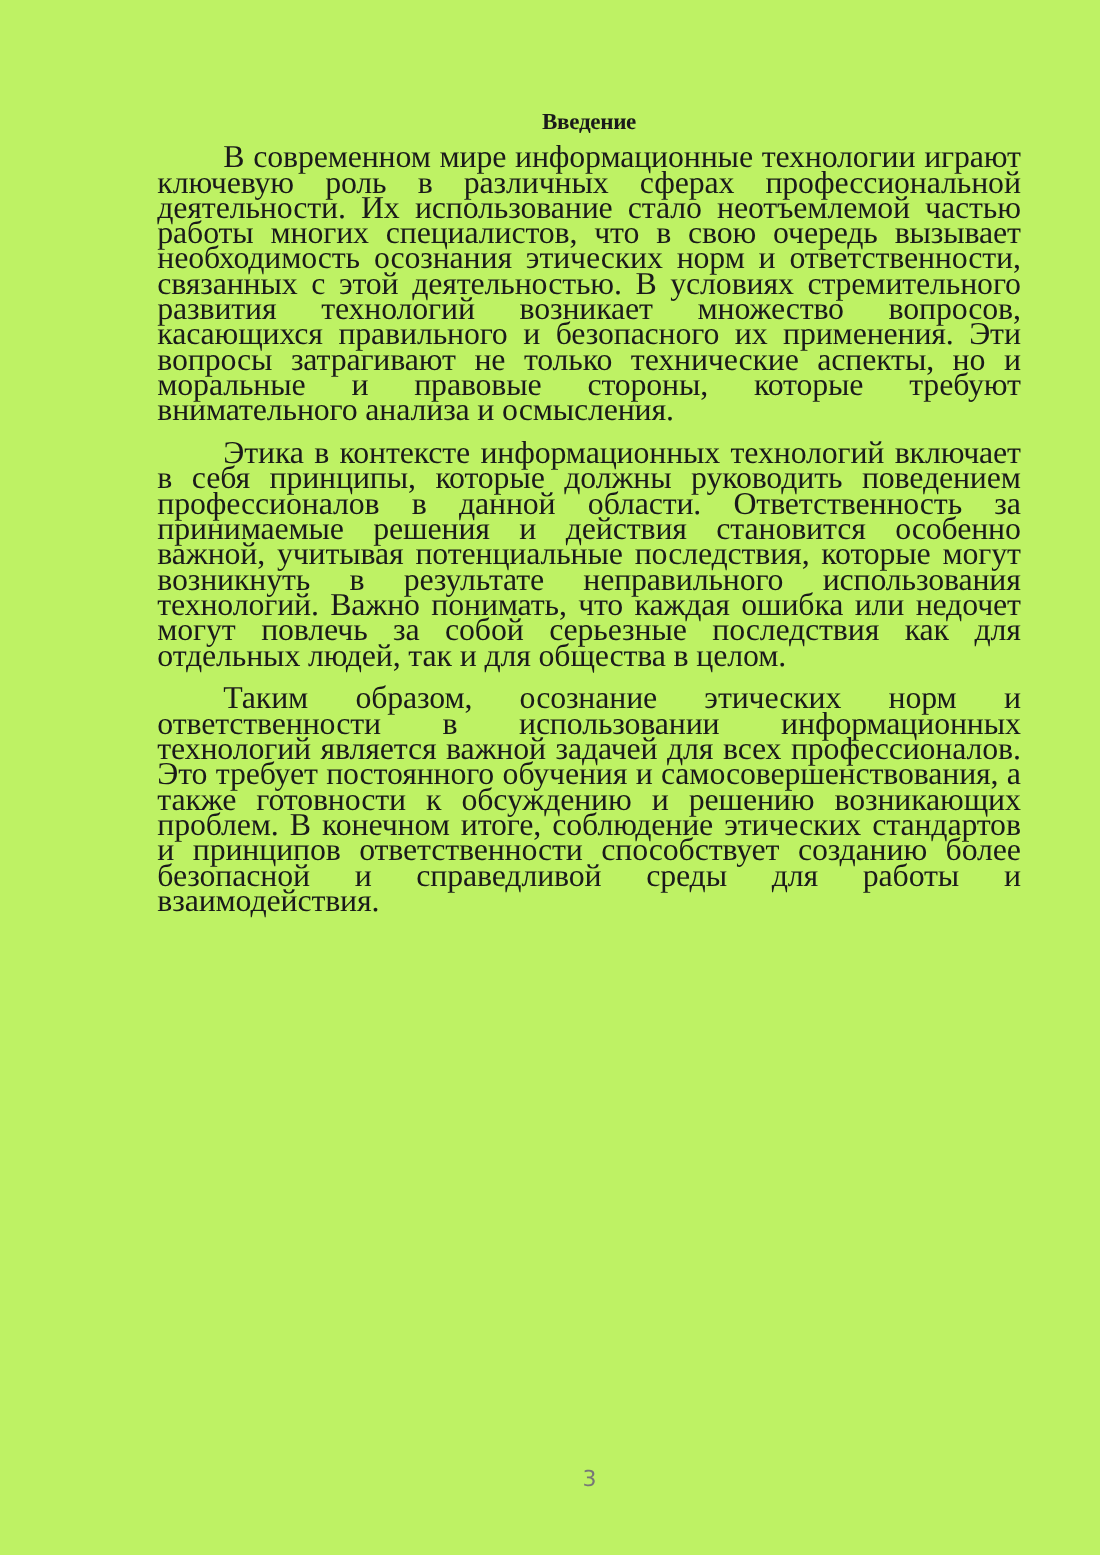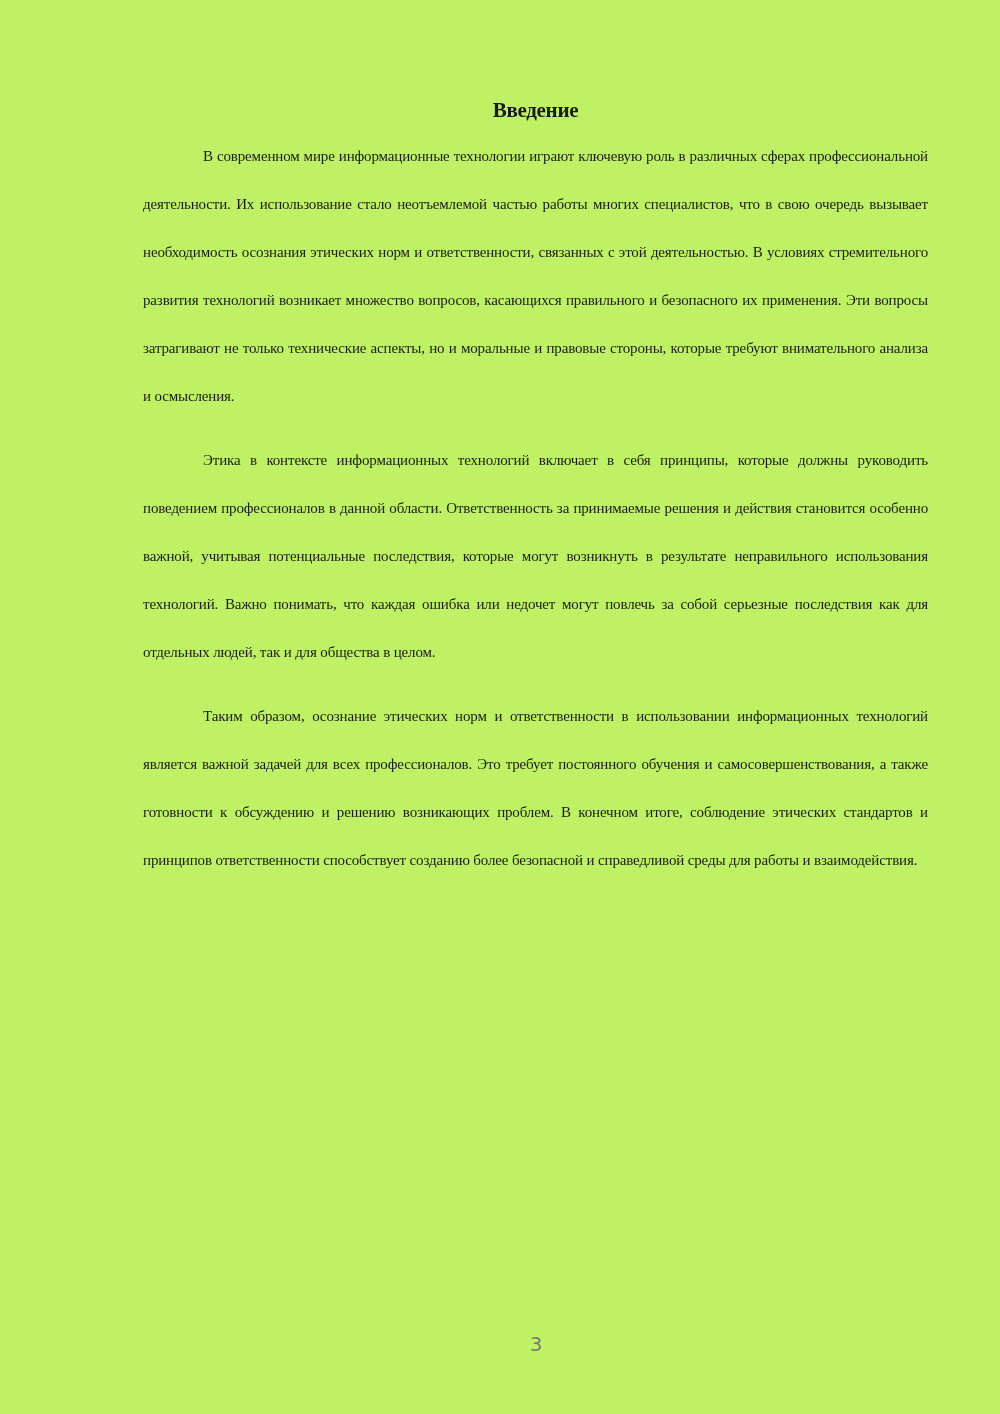--- a/index.html
+++ b/index.html
@@ -32,22 +32,22 @@
       text-align: center;
       font-weight: bold;
       font-size: 21px;
       line-height: 36px;
       margin: 0 0 0 0;
       letter-spacing: -0.3px;
       padding-left: 0px;
     }
     .para {
       margin: 0;
-      font-size: 15px;
-      line-height: 48px;
+      font-size: 29px;
+      line-height: 23px;
       text-align: justify;
       text-indent: 60px;
       letter-spacing: -0.15px;
     }
     .para + .para {
       margin-top: 16px;
     }
     .para.first {
       margin-top: 4px;
     }

